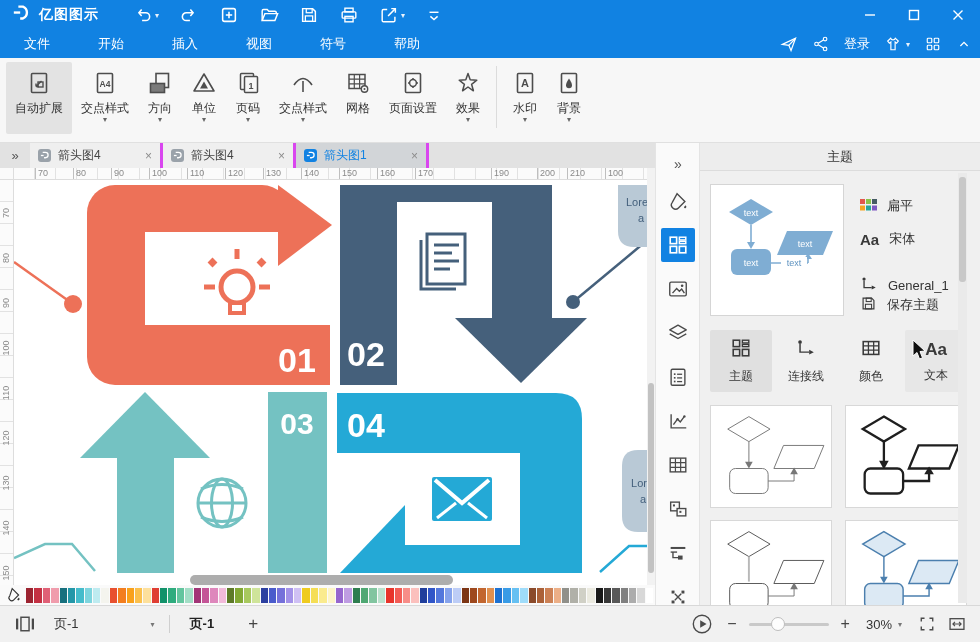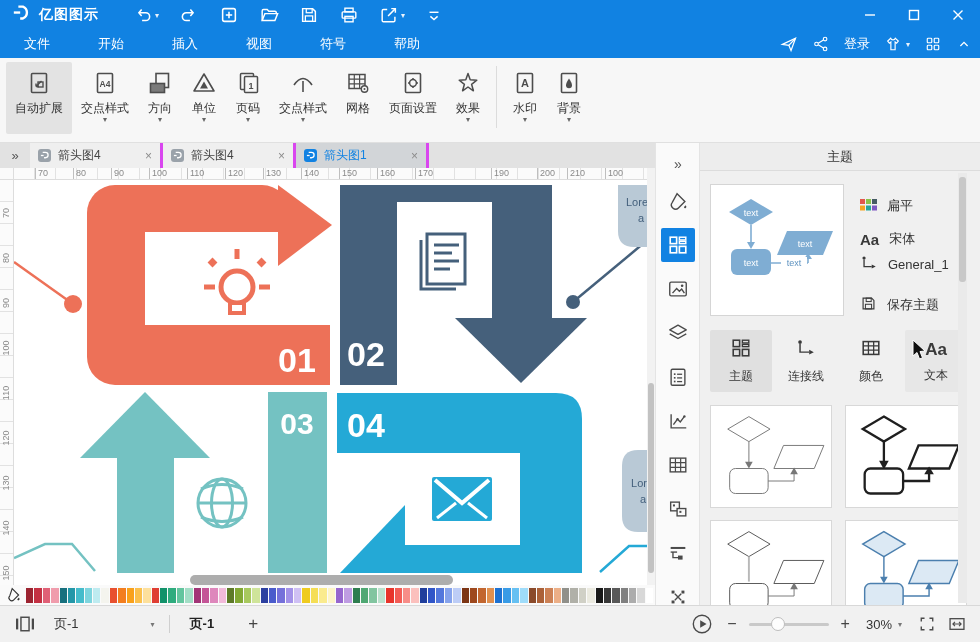--- a/index.html
+++ b/index.html
@@ -692,21 +692,21 @@
             <rect x="0" y="6.5" width="5" height="5" fill="#F5A623"></rect>
             <rect x="6" y="6.5" width="5" height="5" fill="#26A69A"></rect>
             <rect x="12" y="6.5" width="5" height="5" fill="#7E57C2"></rect>
           </svg></span>
       <span>扁平</span>
     </div>
     <div class="opt-row" style="top:85px;">
       <span style="font-size:15px;font-weight:bold;color:#3A3A3A;">Aa</span>
       <span>宋体</span>
     </div>
-    <div class="opt-row" style="top:110px;text-align:center;">
+    <div class="opt-row" style="top:131px;text-align:center;">
       <span><svg width="18" height="18" viewBox="0 0 20 20">
             <circle cx="4.5" cy="4.5" r="1.8" fill="#3A3A3A"></circle>
             <path d="M4.5 6.5 V14 H13" stroke="#3A3A3A" stroke-width="1.5" fill="none"></path>
             <polygon points="13,11.8 17.5,14 13,16.2" fill="#3A3A3A"></polygon>
           </svg></span>
       <span>General_1</span>
     </div>
     <div class="opt-row" style="top:151px;">
       <span><svg width="17" height="17" viewBox="0 0 22 22">
             <path d="M4 4 h11 l3 3 v11 h-14 Z" stroke="#3A3A3A" stroke-width="1.5" fill="none"></path>

